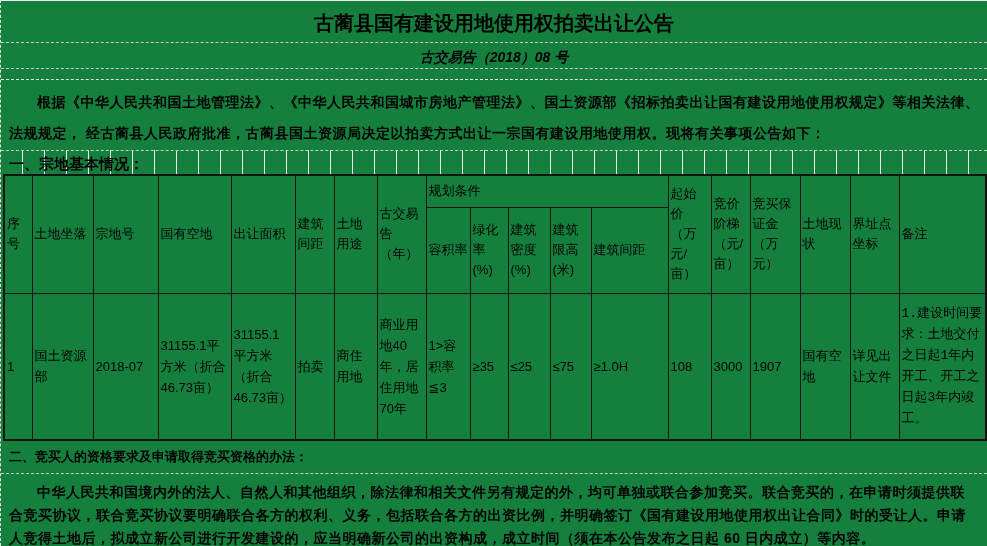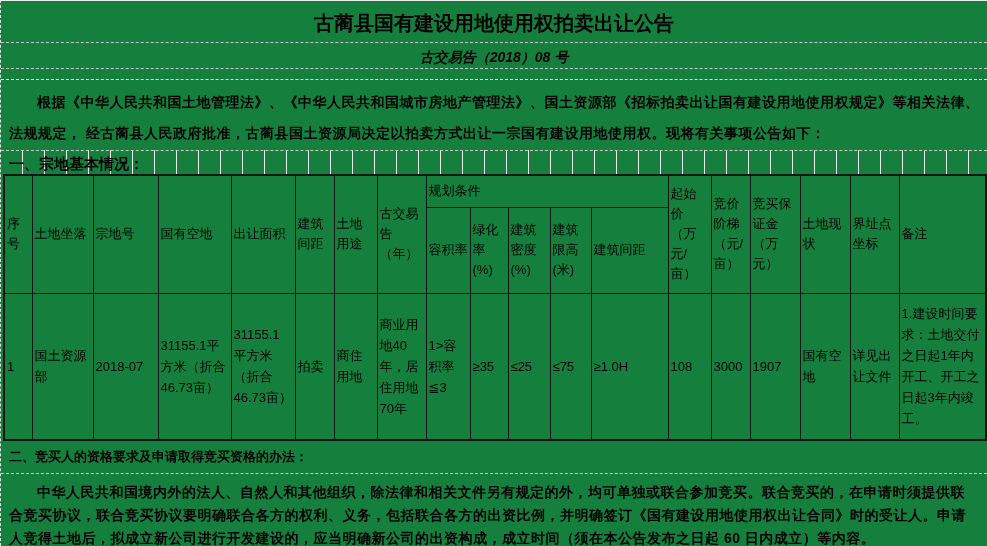--- a/index.html
+++ b/index.html
@@ -80,20 +80,21 @@
   }
   table.parcel { border: 2px solid #141414; }
   tr.hrow1 { height: 32px; }
   tr.hrow2 { height: 86px; }
   tr.drow  { height: 147px; }
   tr.drow td { line-height: 21px; }
   td.remarks-cell {
     text-align: left;
     padding: 2px 4px;
     line-height: 21px;
+    font-family: Liberation Mono, monospace;
   }
   .section2 {
     box-sizing: border-box;
     padding: 7px 8px 7px 8px;
     font-size: 13px;
     font-weight: 700;
     border-bottom: 1px dashed #c9c9c9;
   }
   .body2 {
     box-sizing: border-box;

